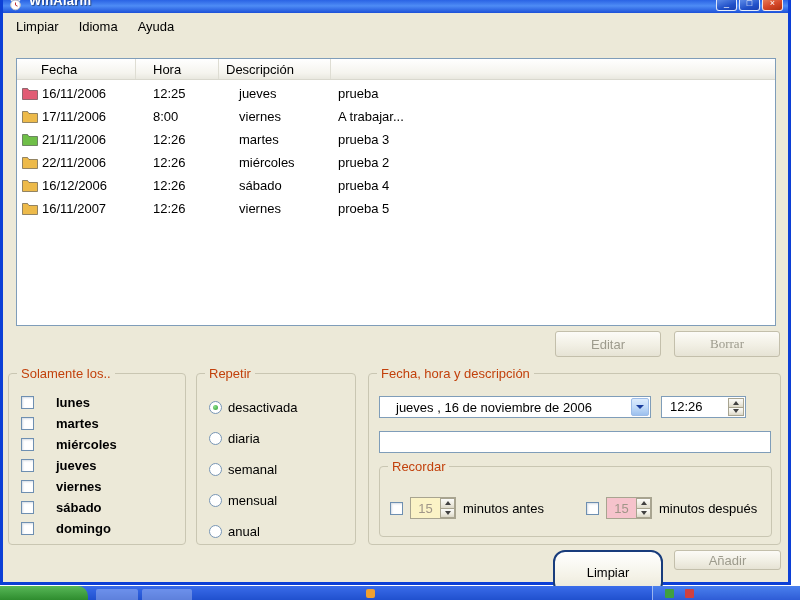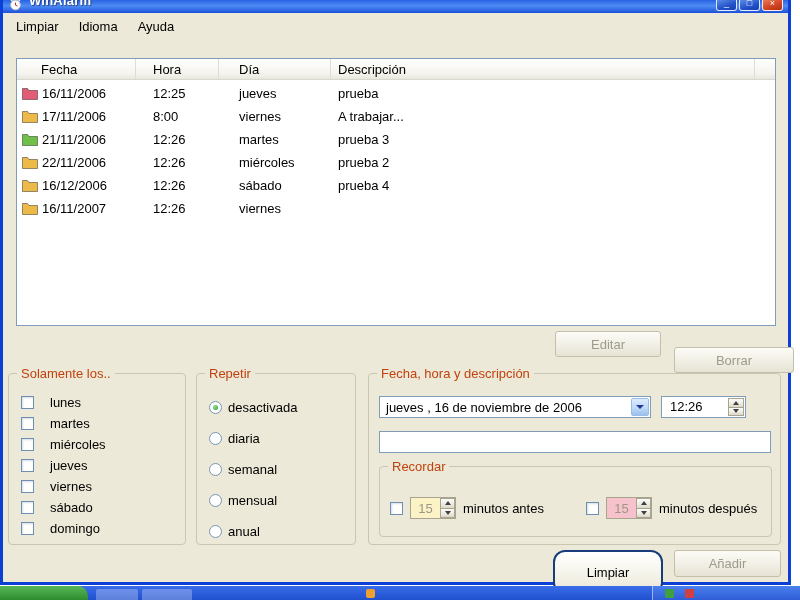--- a/index.html
+++ b/index.html
@@ -45,46 +45,46 @@
   .cell.c2 { padding-left:17px; }
   .cell.c3 { padding-left:20px; }
   .cell.c4 { padding-left:7px; }
   .folder { display:inline-flex; width:16px; height:13px; }
 
   
   .btn { position:absolute; border-radius:3px; font-size:13px; display:flex; align-items:center; justify-content:center;
          font-family:"Liberation Sans",sans-serif; }
   .btn.flat { border:1px solid #C3BFAB; background:linear-gradient(#FCFBF7,#F1EFE4 55%,#E6E3D4); color:#9D9B8D; }
   #btn-editar { left:552px; top:291px; width:106px; height:26px; }
-  #btn-borrar { left:671px; top:307px; width:120px; height:26px; }
+  #btn-borrar { left:671px; top:291px; width:106px; height:26px;font-family:Liberation Serif, serif; }
   #btn-limpiar { left:550px; top:510px; width:110px; height:45px; border:2px solid #183C7C; border-radius:12px;
                  background:linear-gradient(#FFFFFF,#F4F2E7 60%,#E8E5D6); color:#000; }
-  #btn-anadir { left:671px; top:510px; width:107px; height:27px; }
+  #btn-anadir { left:671px; top:510px; width:107px; height:20px; }
 
   
   .group { position:absolute; border:1px solid #C9C6B2; border-radius:4px; }
   .group-title { position:absolute; top:-8px; left:8px; background:#ECE9D8; padding:0 4px; color:#c2410c; white-space:nowrap; }
   #group-solamente { left:5px; top:333px; width:178px; height:172px; }
   #group-repetir   { left:193px; top:333px; width:160px; height:172px; }
   #group-fecha     { left:365px; top:333px; width:413px; height:172px; }
 
   .check-col { position:absolute; left:12px; top:21px; display:flex; flex-direction:column; gap:7px; }
-  .check-item { display:flex; align-items:center; gap:16px; height:14px; }
+  .check-item { display:flex; align-items:center; gap:22px; height:14px;font-weight:bold; }
   .cb { width:13px; height:13px; background:#fff; border:1px solid #6E8FB1; flex:none;
         box-shadow:inset 1px 1px 2px rgba(90,120,150,0.25); }
 
   .radio-col { position:absolute; left:12px; top:26px; display:flex; flex-direction:column; gap:17px; }
   .radio-item { display:flex; align-items:center; gap:6px; height:14px; }
   .rb { width:13px; height:13px; border-radius:50%; background:#fff; border:1px solid #7896B5; position:relative; flex:none; }
   .rb.selected::after { content:""; position:absolute; left:3px; top:3px; width:5px; height:5px; border-radius:50%;
         background:radial-gradient(circle at 35% 35%, #8CE08C, #2F9E2F); }
 
   
   .combo { position:absolute; left:10px; top:22px; width:272px; height:22px; background:#fff;
-           border:1px solid #7F9DB9; display:flex; align-items:center; padding-left:6px; }
+           border:1px solid #7F9DB9; display:flex; align-items:center; padding-left:16px; }
   .combo-arrow { position:absolute; right:1px; top:1px; width:18px; height:18px; border:1px solid #9CBCE8; border-radius:2px;
            background:linear-gradient(#DCEBFC,#C2DBF8 50%,#9CC0EE); display:flex; align-items:center; justify-content:center; }
   .tri-blue { width:0; height:0; border-left:4px solid transparent; border-right:4px solid transparent; border-top:4px solid #1A3C9C; }
 
   .time-spin { position:absolute; left:292px; top:22px; width:85px; height:22px; background:#fff; border:1px solid #7F9DB9; }
   .time-value { position:absolute; left:8px; top:0; line-height:20px; }
   .spin { position:absolute; right:1px; top:1px; width:16px; height:18px; display:flex; flex-direction:column; }
   .spin-btn { flex:1; border:1px solid #A8A490; background:linear-gradient(#FBFBF9,#EDEBE0 60%,#DCD8C8);
               display:flex; align-items:center; justify-content:center; }
   .spin-btn.dn { border-top:none; }
@@ -146,21 +146,20 @@
     <span class="menu-item">Idioma</span>
     <span class="menu-item">Ayuda</span>
   </div>
 
   <div class="client">
 
     <div class="listview">
       <div class="lv-header">
         <div class="lv-hcell h1">Fecha</div>
         <div class="lv-hcell h2">Hora</div>
-        <div class="lv-hcell h3">Día</div>
         <div class="lv-hcell h4">Descripción</div>
         <div class="lv-hcell h5"></div>
       </div>
       <div class="lv-rows">
 
         <div class="lv-row">
           <div class="cell c1">
               <span class="folder" style="color: rgb(225, 92, 116);">
                 <svg width="16" height="13" viewBox="0 0 16 13">
                   <path d="M0.5 1.5 L5.5 1.5 L7 3.5 L15.5 3.5 L15.5 12.5 L0.5 12.5 Z" fill="currentColor" stroke="rgba(0,0,0,0.4)"></path>
@@ -233,20 +232,21 @@
           <div class="cell c1">
               <span class="folder" style="color: rgb(237, 186, 74);">
                 <svg width="16" height="13" viewBox="0 0 16 13">
                   <path d="M0.5 1.5 L5.5 1.5 L7 3.5 L15.5 3.5 L15.5 12.5 L0.5 12.5 Z" fill="currentColor" stroke="rgba(0,0,0,0.4)"></path>
                 </svg>
               </span>
               <span>16/11/2007</span>
             </div>
           <div class="cell c2">12:26</div>
           <div class="cell c3">viernes</div>
+          <div class="cell c4">proeba 5</div>
         </div>
 
       </div>
     </div>
 
     <div class="btn flat" id="btn-editar">Editar</div>
     <div class="btn flat" id="btn-borrar">Borrar</div>
 
     <div class="group" id="group-solamente">
       <span class="group-title">Solamente los..</span>

